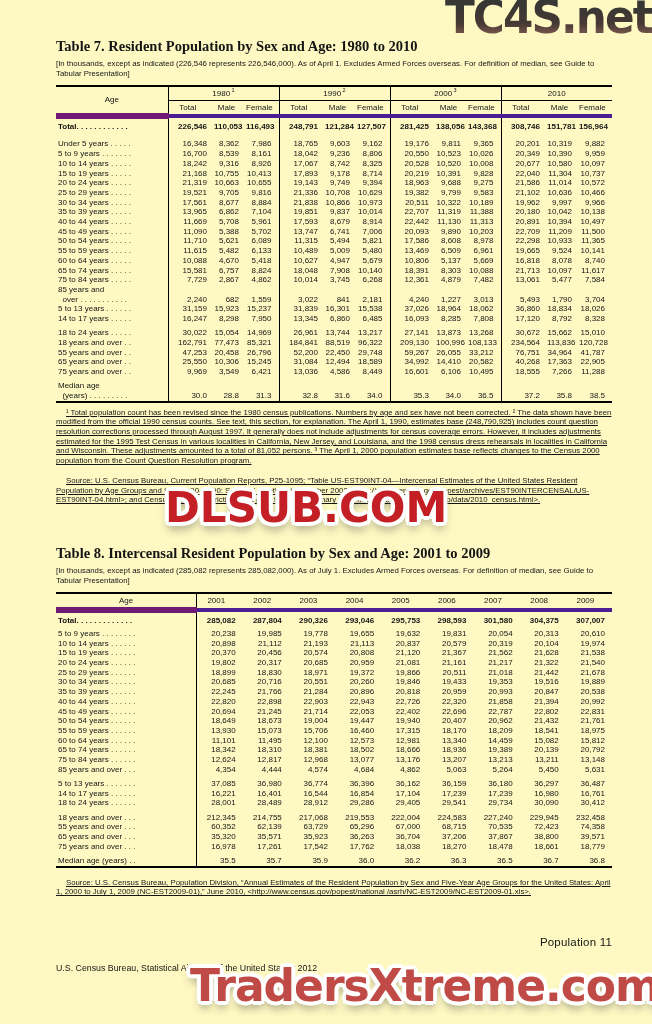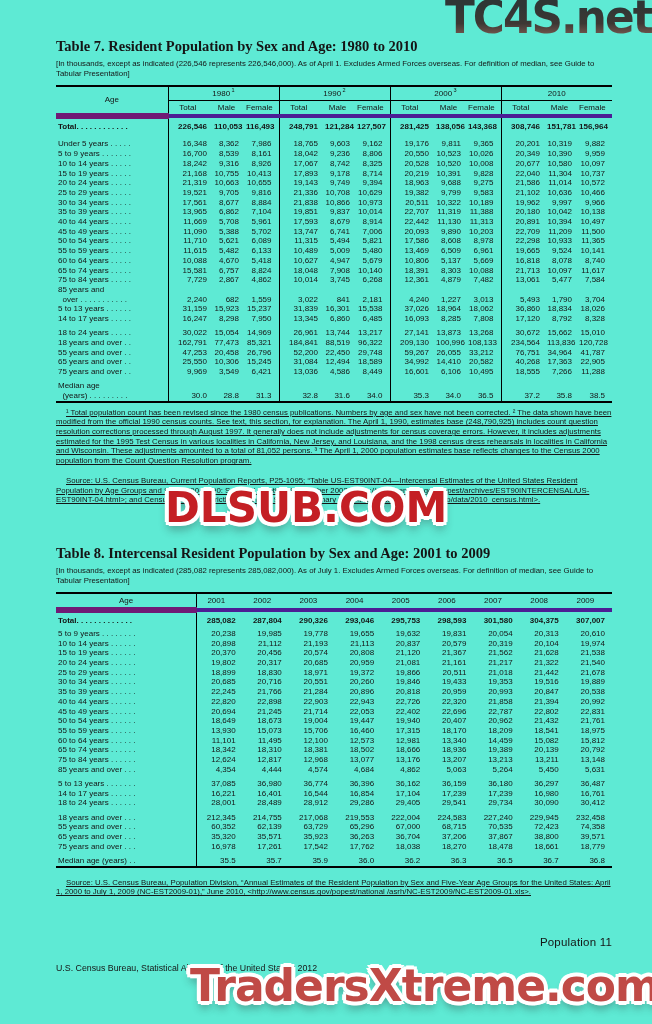--- a/index.html
+++ b/index.html
@@ -1,19 +1,19 @@
 <!DOCTYPE html>
 <html><head>
 <meta charset="utf-8">
 <style>
   html,body { margin:0; padding:0; }
   .page {
     position: relative;
     width: 652px; height: 1024px;
-    background: #5eead4;
+    background: #fef9c3;
     font-family: "Liberation Sans", sans-serif;
     color: #151515;
     overflow: hidden;
   }
   .content { position: absolute; left: 56px; top: 38px; width: 556px; }
 
   .tbl-title {
     font-family: "Liberation Serif", serif;
     font-size: 14.5px; font-weight: bold;
     margin: 0 0 4px 0; letter-spacing: 0px;

